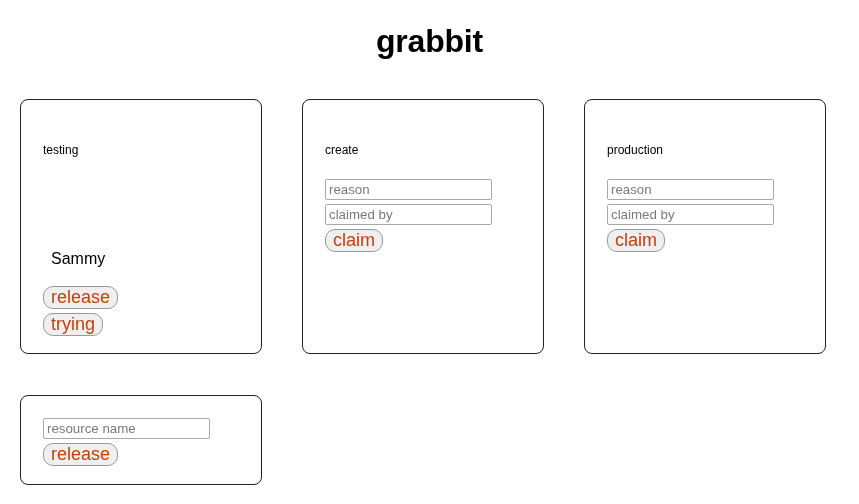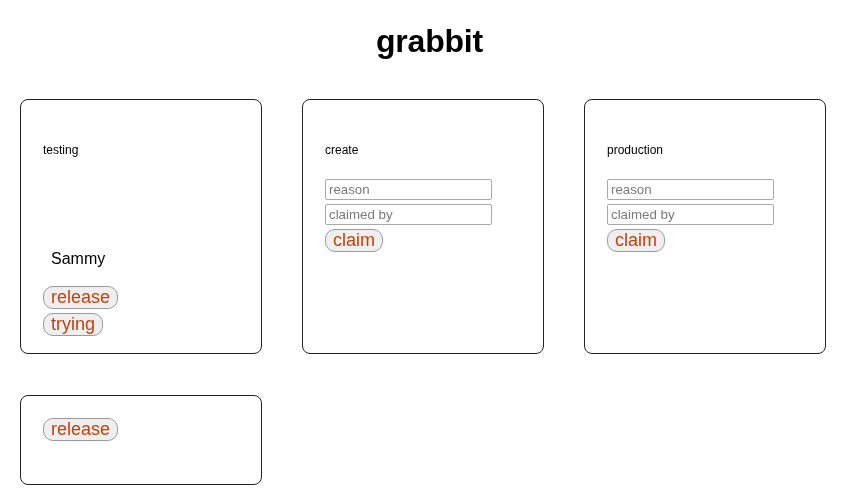--- a/index.html
+++ b/index.html
@@ -184,15 +184,16 @@
       <input class="txt" type="text" placeholder="reason" style="">
       <input class="txt" type="text" placeholder="claimed by" style="">
       <button class="btn">claim</button>
     </div>
   </div>
 
 </div>
 
 <div class="create-card">
   <div class="create-form">
+    <input class="txt" type="text" placeholder="resource name" style="">
     <button class="btn">release</button>
   </div>
 </div>
 
 </body></html>

